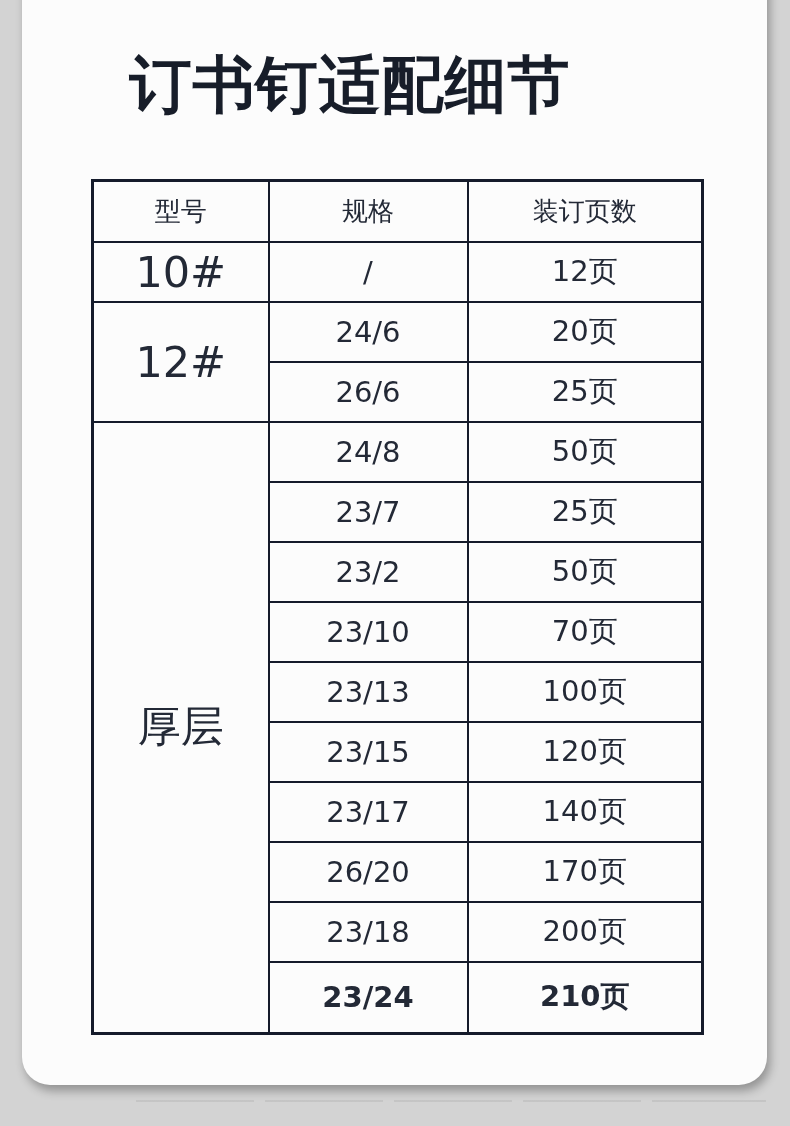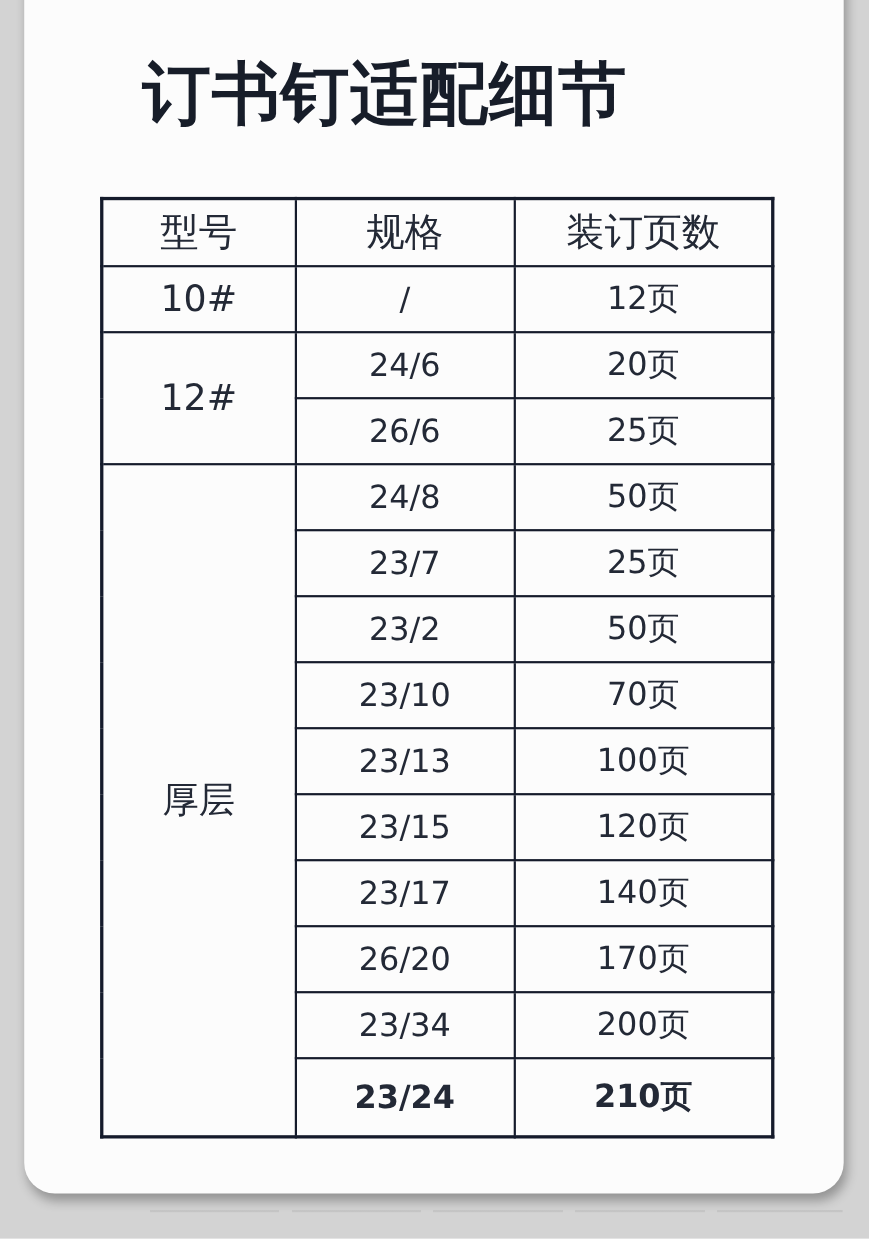--- a/index.html
+++ b/index.html
@@ -54,28 +54,28 @@
     border: 2px solid #151b2b;
     text-align: center;
     vertical-align: middle;
     padding: 0;
     background: transparent;
   }
   .staple-table thead tr { height: 61px; }
   .staple-table tbody tr { height: 60px; }
   .staple-table tbody tr:last-child { height: 72px; font-weight: bold; }
   .staple-table th {
-    font-size: 35px;
+    font-size: 26px;
     font-weight: normal;
   }
   .staple-table td {
     font-size: 29px;
   }
   .staple-table td.model {
-    font-size: 33px;
+    font-size: 43px;
     margin-left: 28px;
   }
   .dash-hint {
     position: absolute;
     left: 136px;
     top: 1100px;
     width: 630px;
     height: 2px;
     background: repeating-linear-gradient(to right,
       #c2c2c2 0px, #c2c2c2 118px,
@@ -145,21 +145,21 @@
     </tr>
     <tr>
       <td>23/17</td>
       <td>140页</td>
     </tr>
     <tr>
       <td>26/20</td>
       <td>170页</td>
     </tr>
     <tr>
-      <td>23/34</td>
+      <td>23/18</td>
       <td>200页</td>
     </tr>
     <tr>
       <td>23/24</td>
       <td>210页</td>
     </tr>
   </tbody>
 </table>
 
 <div class="dash-hint"></div>

